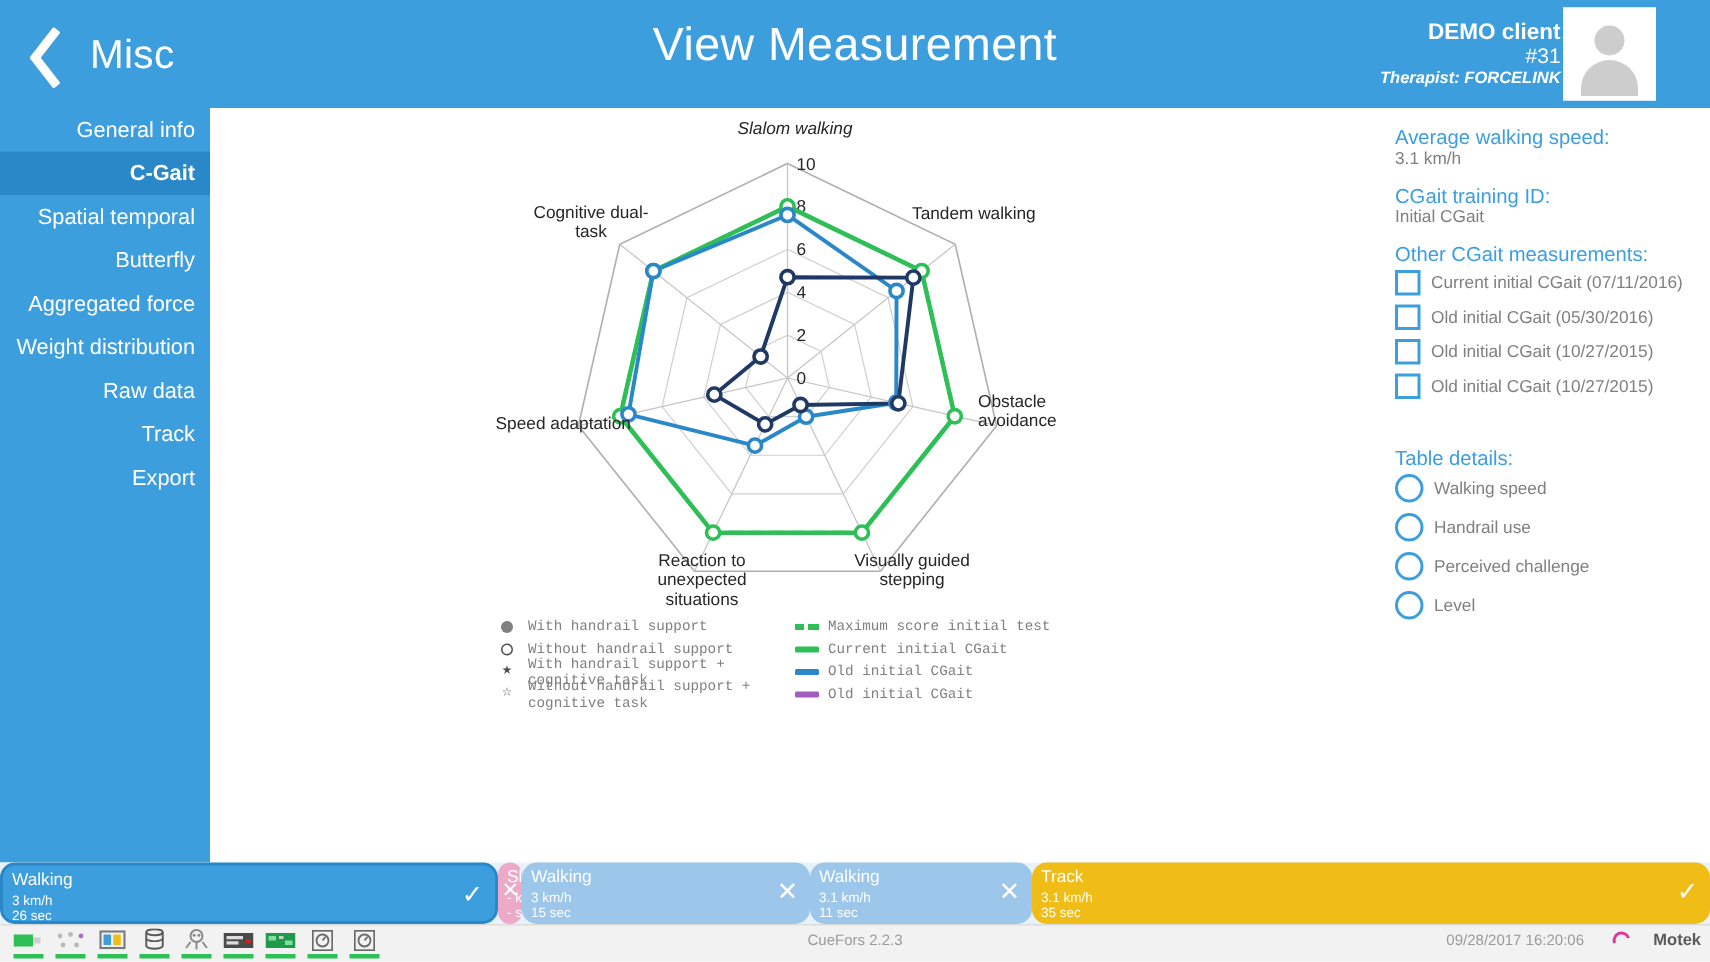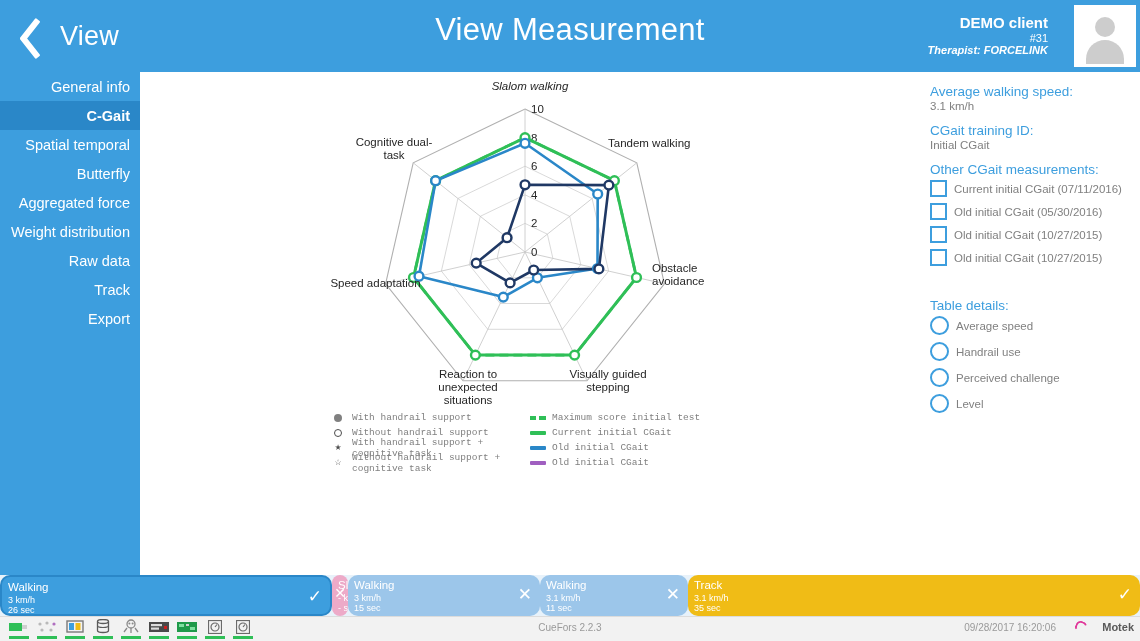--- a/index.html
+++ b/index.html
@@ -29,25 +29,25 @@
   .chevron:after{width:6px;height:26px;left:13px;top:18px;transform:rotate(-38deg);transform-origin:center;}
   .back-label{color:#fff;font-size:27px;letter-spacing:.2px;}
 
   .page-title{
     position:absolute;left:0;top:12px;width:1140px;text-align:center;
     color:#fff;font-size:31px;font-weight:400;letter-spacing:.3px;
   }
 
   .client-box{
     position:absolute;right:4px;top:4px;width:216px;height:64px;
-    display:flex;align-items:center;justify-content:flex-end;gap:24px;
+    display:flex;align-items:center;justify-content:flex-start;gap:0;
   }
   .client-text{text-align:right;color:#fff;line-height:1.12;padding-right:2px;}
   .client-name{font-size:15px;font-weight:bold;}
-  .client-id{font-size:11px;}
+  .client-id{font-size:14px;}
   .client-ther{font-size:11px;font-style:italic;font-weight:bold;}
   .avatar{
     width:62px;height:62px;background:#fff;border:3px solid #fff;
     box-sizing:border-box;display:flex;align-items:flex-end;justify-content:center;
     overflow:hidden;
   }
   .avatar .inner{width:100%;height:100%;background:#fff;position:relative;}
   .avatar .head{position:absolute;left:50%;top:9px;transform:translateX(-50%);
     width:20px;height:20px;border-radius:50%;background:#cdcdcd;}
   .avatar .body{position:absolute;left:50%;bottom:0;transform:translateX(-50%);
@@ -161,21 +161,21 @@
   }
 </style>
 </head>
 <body>
 
 <div class="app">
 
   <div class="header">
     <div class="back-btn">
       <span class="chevron"></span>
-      <span class="back-label">View</span>
+      <span class="back-label">Misc</span>
     </div>
     <div class="page-title">View Measurement</div>
     <div class="client-box">
       <div class="client-text">
         <div class="client-name">DEMO client</div>
         <div class="client-id">#31</div>
         <div class="client-ther">Therapist: FORCELINK</div>
       </div>
       <div class="avatar">
         <div class="inner">
@@ -356,21 +356,21 @@
       <span class="cbox"><i class="fill"></i></span>
       <span class="cb-label">Old initial CGait (10/27/2015)</span>
     </div>
 
     <div class="rp-spacer"></div>
 
     <div class="rp-head tight">Table details:</div>
 
     <div class="rd-row">
       <span class="rbox"><i class="fill"></i></span>
-      <span class="cb-label">Average speed</span>
+      <span class="cb-label">Walking speed</span>
     </div>
     <div class="rd-row">
       <span class="rbox off"><i class="fill"></i></span>
       <span class="cb-label">Handrail use</span>
     </div>
     <div class="rd-row">
       <span class="rbox off"><i class="fill"></i></span>
       <span class="cb-label">Perceived challenge</span>
     </div>
     <div class="rd-row">

